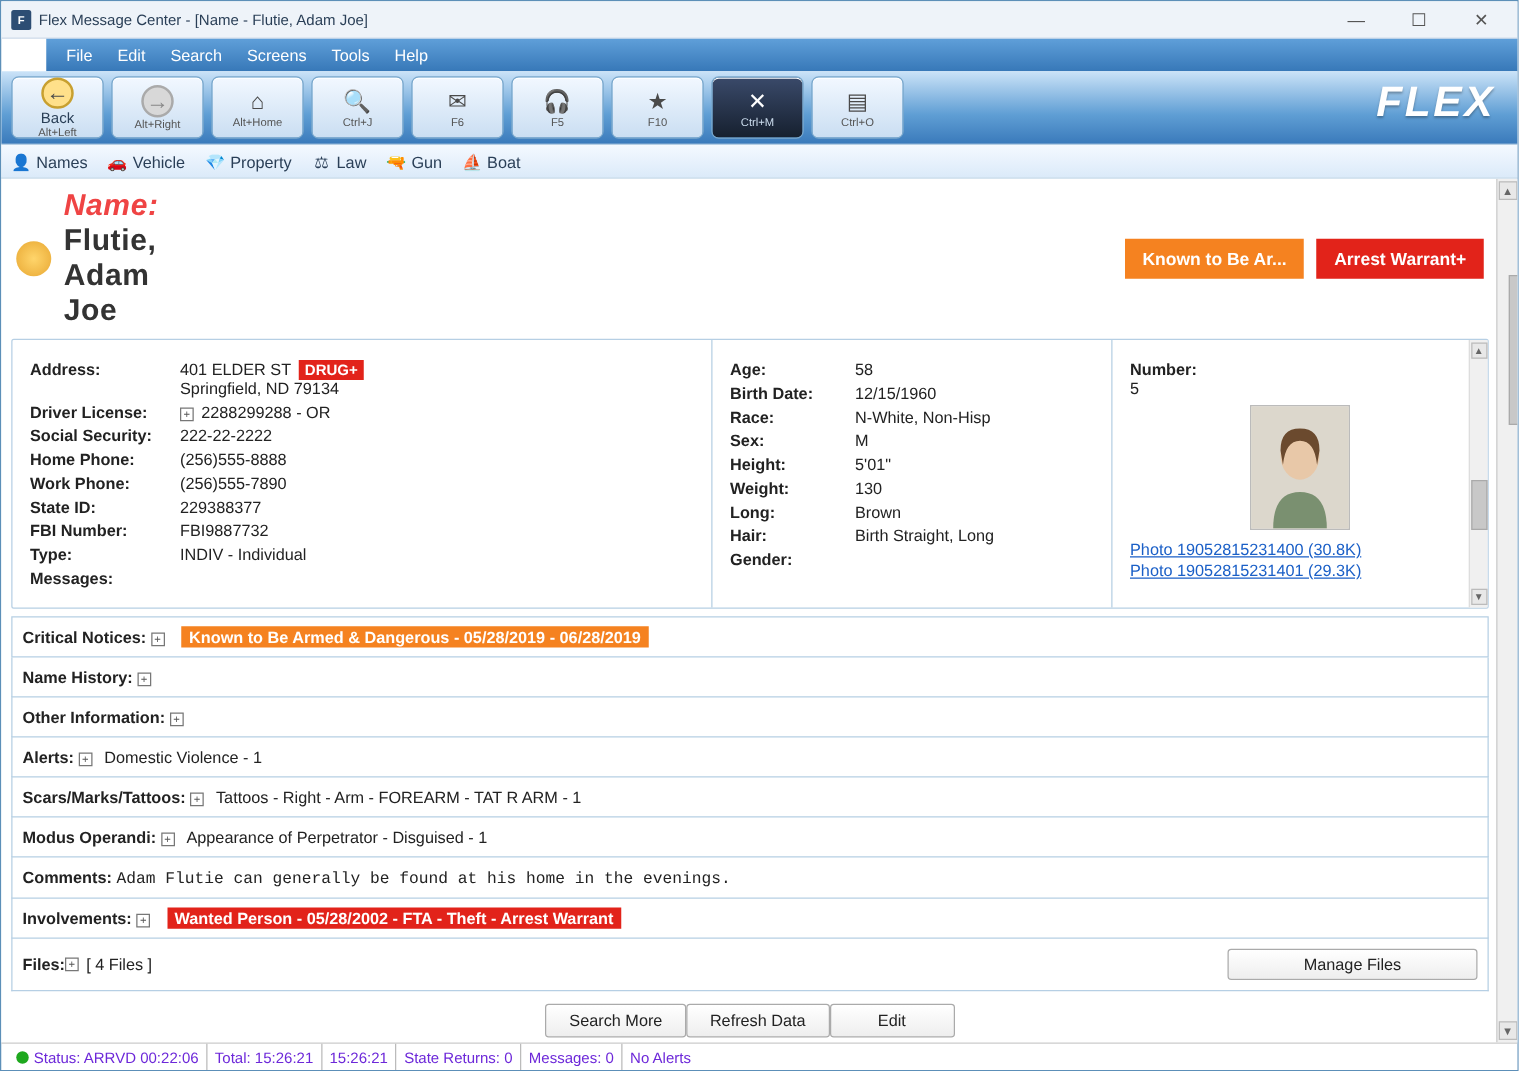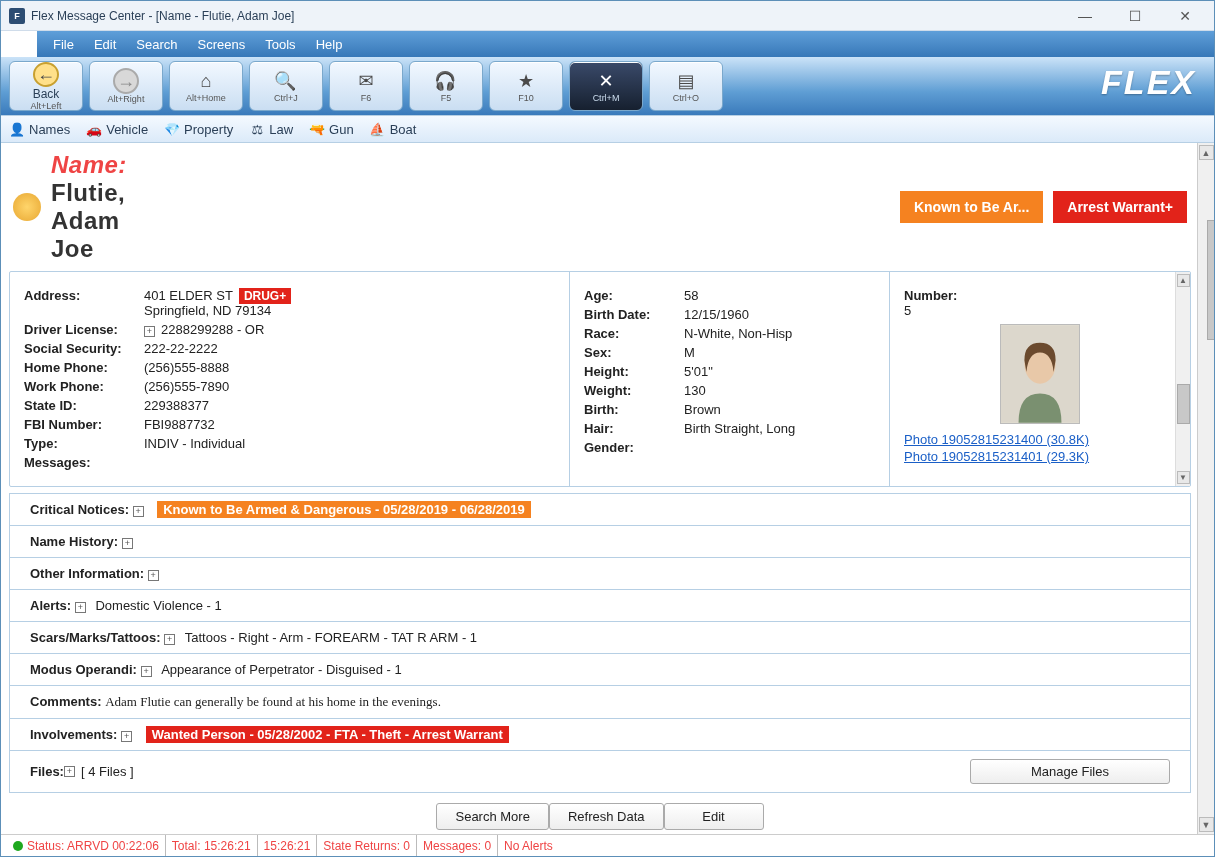--- a/index.html
+++ b/index.html
@@ -57,34 +57,34 @@
 .kv-row { display:flex; margin: 4px 0; align-items:flex-start;}
 .kv-row .k { width:120px; font-weight:bold;}
 .panel.p2 .kv-row .k { width:100px;}
 .kv-row .v { flex:1;}
 .expand {display:inline-flex;width:11px;height:11px;border:1px solid #777;align-items:center;justify-content:center;font-size:9px;line-height:1;color:#555;margin-right:6px;cursor:pointer;background:#fff;}
 .drug-tag{background:#e2231a;color:#fff;font-weight:bold;padding:1px 5px;margin-left:6px;font-size:12px;}
 .photo-box{width:80px;height:100px;border:1px solid #bbb;margin:6px auto 8px;display:flex;align-items:center;justify-content:center;overflow:hidden;background:#e8e4da;}
 .photo-link{color:#1a5fc7;text-decoration:underline;font-size:13px;cursor:pointer;display:block;margin:2px 0;}
 
 .sections { margin-top:6px; display:flex;flex-direction:column; gap:0;}
-.srow { border:1px solid #b6cfe4; border-top:none; padding:8px 20px; font-family: Verdana, sans-serif;}
+.srow { border:1px solid #b6cfe4; border-top:none; padding:8px 8px; font-family: Verdana, sans-serif;}
 .sections .srow:first-child{border-top:1px solid #b6cfe4;}
 .srow .slabel{font-weight:bold;}
 .notice-orange{background:#f58220;color:#fff;font-weight:bold;padding:1px 6px;margin-left:4px;}
 .notice-red{background:#e2231a;color:#fff;font-weight:bold;padding:1px 6px;margin-left:4px;}
 .files-row{display:flex;align-items:center;}
 .manage-btn{margin-left:auto;border:1px solid #aaa;background:linear-gradient(#fff,#eee);padding:4px 60px;cursor:pointer;font-size:13px;border-radius:3px;}
 
 
 .actions { display:flex; justify-content:center; padding:10px 0 6px;}
 .actbtn { border:1px solid #aaa;background:linear-gradient(#fff,#eee);padding:5px 18px;cursor:pointer;font-size:13px;border-radius:3px; min-width:100px;text-align:center;}
 
 
-.statusbar { height: 22px; border-top:1px solid #ccc; display:flex;align-items:center;padding:0 6px; font-size:12px; color:#ef4444; gap:0;}
+.statusbar { height: 22px; border-top:1px solid #ccc; display:flex;align-items:center;padding:0 6px; font-size:12px; color:#6d28d9; gap:0;}
 .statusbar .cell{border-right:1px solid #bbb;padding:0 6px;height:100%;display:flex;align-items:center;}
 .statusbar .dot{width:10px;height:10px;border-radius:50%;background:#1ea81e;margin-right:4px;}
 
 
 .photo-box svg{width:100%;height:100%;}
 .panel.p3{position:relative;}
 .p3-scroll{position:absolute;right:0;top:0;bottom:0;width:15px;background:#f0f0f0;border-left:1px solid #ddd;display:flex;flex-direction:column;justify-content:space-between;align-items:center;padding:2px 0;}
 .p3-scroll .arr{width:13px;height:13px;border:1px solid #bbb;background:#e8e8e8;font-size:8px;display:flex;align-items:center;justify-content:center;color:#666;cursor:pointer;}
 .p3-scroll .thumb{width:13px;height:40px;background:#c8c8c8;border:1px solid #aaa;margin-top:50px;}
 </style>
@@ -253,21 +253,21 @@
             </div>
             <div class="kv-row">
               <div class="k">Height:</div>
               <div class="v">5'01"</div>
             </div>
             <div class="kv-row">
               <div class="k">Weight:</div>
               <div class="v">130</div>
             </div>
             <div class="kv-row">
-              <div class="k">Birth:</div>
+              <div class="k">Long:</div>
               <div class="v">Brown</div>
             </div>
             <div class="kv-row">
               <div class="k">Hair:</div>
               <div class="v">Birth Straight, Long</div>
             </div>
             <div class="kv-row">
               <div class="k">Gender:</div>
               <div class="v"></div>
             </div>
@@ -319,21 +319,21 @@
           <span class="expand">+</span>
           <span>Tattoos - Right - Arm - FOREARM - TAT R ARM - 1</span>
         </div>
         <div class="srow">
           <span class="slabel">Modus Operandi:</span>
           <span class="expand">+</span>
           <span>Appearance of Perpetrator - Disguised - 1</span>
         </div>
         <div class="srow">
           <span class="slabel">Comments:</span>
-          <span style="font-family:Liberation Serif, serif;">Adam Flutie can generally be found at his home in the evenings.</span>
+          <span style="font-family:Liberation Mono, monospace;">Adam Flutie can generally be found at his home in the evenings.</span>
         </div>
         <div class="srow">
           <span class="slabel">Involvements:</span>
           <span class="expand">+</span>
           <span class="notice-red">Wanted Person  -  05/28/2002  -  FTA - Theft  -  Arrest Warrant</span>
         </div>
         <div class="srow files-row">
           <span class="slabel">Files:</span>
           <span class="expand">+</span>
           <span>[ 4 Files ]</span>

